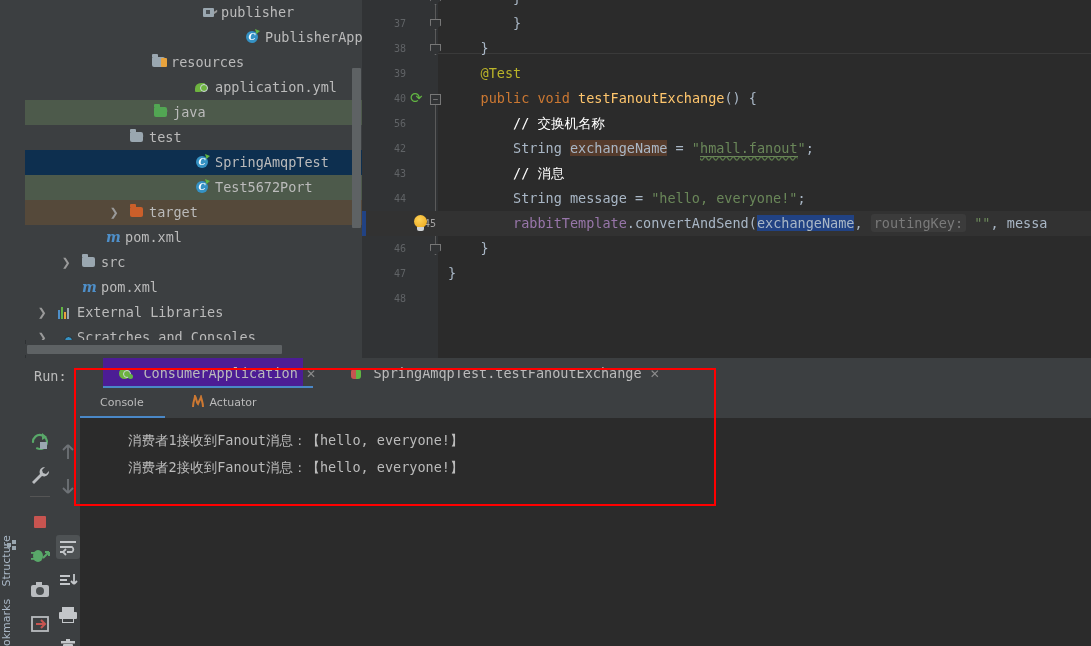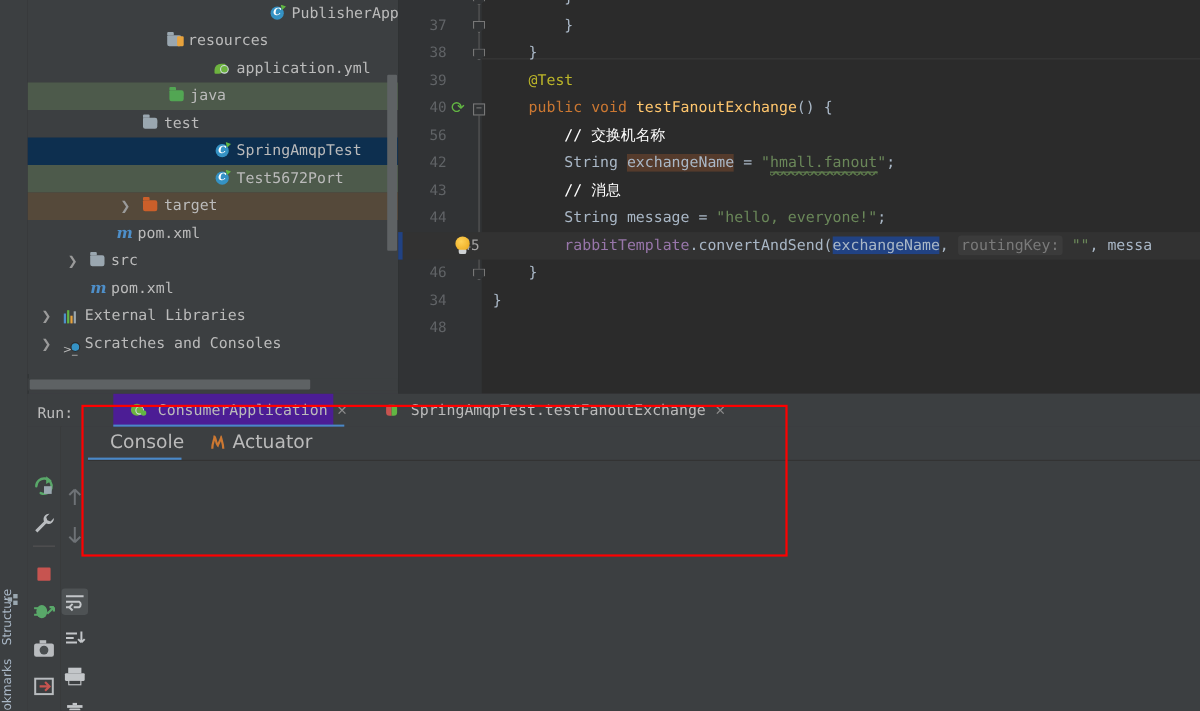--- a/index.html
+++ b/index.html
@@ -148,21 +148,21 @@
   .gutter {
     position: absolute; left: 0; top: 0; width: 76px; height: 358px;
     background: #313335;
   }
   .ed-line {
     position: absolute; left: 0; width: 729px; height: 25px; line-height: 25px;
   }
   .ed-line.cur { background: #323232; }
   .lnum {
     position: absolute; left: 0; width: 44px; text-align: right;
-    color: #606366; font-size: 13px;
+    color: #606366; font-size: 10px;
     font-family: "DejaVu Sans Mono", "Liberation Mono", monospace;
   }
   .lnum.active { color: #a4a3a3; margin-left: 30px; }
   .fold-mark {
     position: absolute; left: 68px; top: 8px;
     width: 11px; height: 11px; border: 1px solid #777; box-sizing: border-box;
     color: #888; font-size: 9px; line-height: 9px; text-align: center;
     background: #313335;
   }
   .fold-end {
@@ -247,21 +247,21 @@
   }
   .tab-underline {
     position: absolute; height: 2px; background: #4a88c7;
   }
   .sub-tabs {
     position: absolute; left: 55px; top: 30px; width: 1011px; height: 30px;
     background: #3c3f41; border-bottom: 1px solid #323232;
   }
   .sub-tab {
     position: absolute; top: 0; height: 29px; line-height: 29px;
-    font-size: 17px; color: #bbbbbb; white-space: nowrap;
+    font-size: 11px; color: #bbbbbb; white-space: nowrap;
     font-family: "DejaVu Sans", "Liberation Sans", sans-serif;
   }
   .sub-underline {
     position: absolute; height: 2px; background: #4a88c7; top: 28px;
   }
   .console {
     position: absolute; left: 55px; top: 60px; width: 1011px; height: 228px;
     background: #2b2b2b;
   }
   .console-line {
@@ -312,20 +312,27 @@
       <span>okmarks</span>
     </div>
 
     <div style="position:absolute;left:7px;top:543px;width:4px;height:4px;background:#9aa7b0;"></div>
     <div style="position:absolute;left:12px;top:540px;width:4px;height:4px;background:#9aa7b0;"></div>
     <div style="position:absolute;left:12px;top:546px;width:4px;height:4px;background:#9aa7b0;"></div>
   </div>
 
   <div class="tree">
     <div id="tree-rows">
+        <div class="tree-row ">
+          <span class="arrow" style="left: 180px; transform: rotate(90deg);">❯</span>
+          <span class="tnode-icon" style="left:176px;">
+            <span class="pkg"></span>
+          </span>
+          <span class="tlabel" style="left:196px;">publisher</span>
+        </div>
         <div class="tree-row ">
           <span class="tnode-icon" style="left:220px;">
             <span class="cls">C</span>
           </span>
           <span class="tlabel" style="left:240px;">PublisherApp</span>
         </div>
         <div class="tree-row ">
           <span class="arrow" style="left: 128px; transform: rotate(90deg);">❯</span>
           <span class="tnode-icon" style="left:126px;">
             <span class="folder fold-res"></span>
@@ -470,21 +477,21 @@
           <span class="lnum active">45</span>
           <span class="bulb"></span>
           <span class="code">        <span class="fld">rabbitTemplate</span>.convertAndSend(<span class="sel-ident">exchangeName</span>, <span class="hint">routingKey:</span> <span class="str">""</span>, messa</span>
         </div>
         <div class="ed-line" style="top: 236px;">
           <span class="lnum">46</span>
           <span class="fold-end"></span>
           <span class="code">    }</span>
         </div>
         <div class="ed-line" style="top: 261px;">
-          <span class="lnum">34</span>
+          <span class="lnum">47</span>
           <span class="code">}</span>
         </div>
         <div class="ed-line" style="top: 286px;">
           <span class="lnum">48</span>
           <span class="code"></span>
         </div>
       </div>
   </div>
 
   <div class="run-panel">
@@ -597,17 +604,23 @@
     <div class="sub-tabs">
       <div id="sub-tabs-host">
           <div class="sub-tab" style="left: 20px;"><span>Console</span></div>
           <div class="sub-underline" style="left: 0px; width: 85px;"></div>
           <div class="sub-tab" style="left: 110px;"><span style="display:inline-block;position:relative;width:16px;height:12px;vertical-align:-2px;"><svg width="16" height="13" viewBox="0 0 16 13">
                 <path d="M3 12 C3 6 5 4 5 1 C7 4 6 7 8 9 C9 6 10 5 11 2 C12 6 13 8 13 12" stroke="#cc7832" stroke-width="2" fill="none"></path>
               </svg></span> <span>Actuator</span></div>
         </div>
     </div>
 
+    <div class="console">
+      <div id="console-host">
+          <div class="console-line" style="top: 14px;">消费者1接收到Fanout消息：【hello, everyone!】</div>
+          <div class="console-line" style="top: 41px;">消费者2接收到Fanout消息：【hello, everyone!】</div>
+        </div>
+    </div>
   </div>
 
   <div class="red-rect"></div>
 
 </div>
 
 </body></html>

